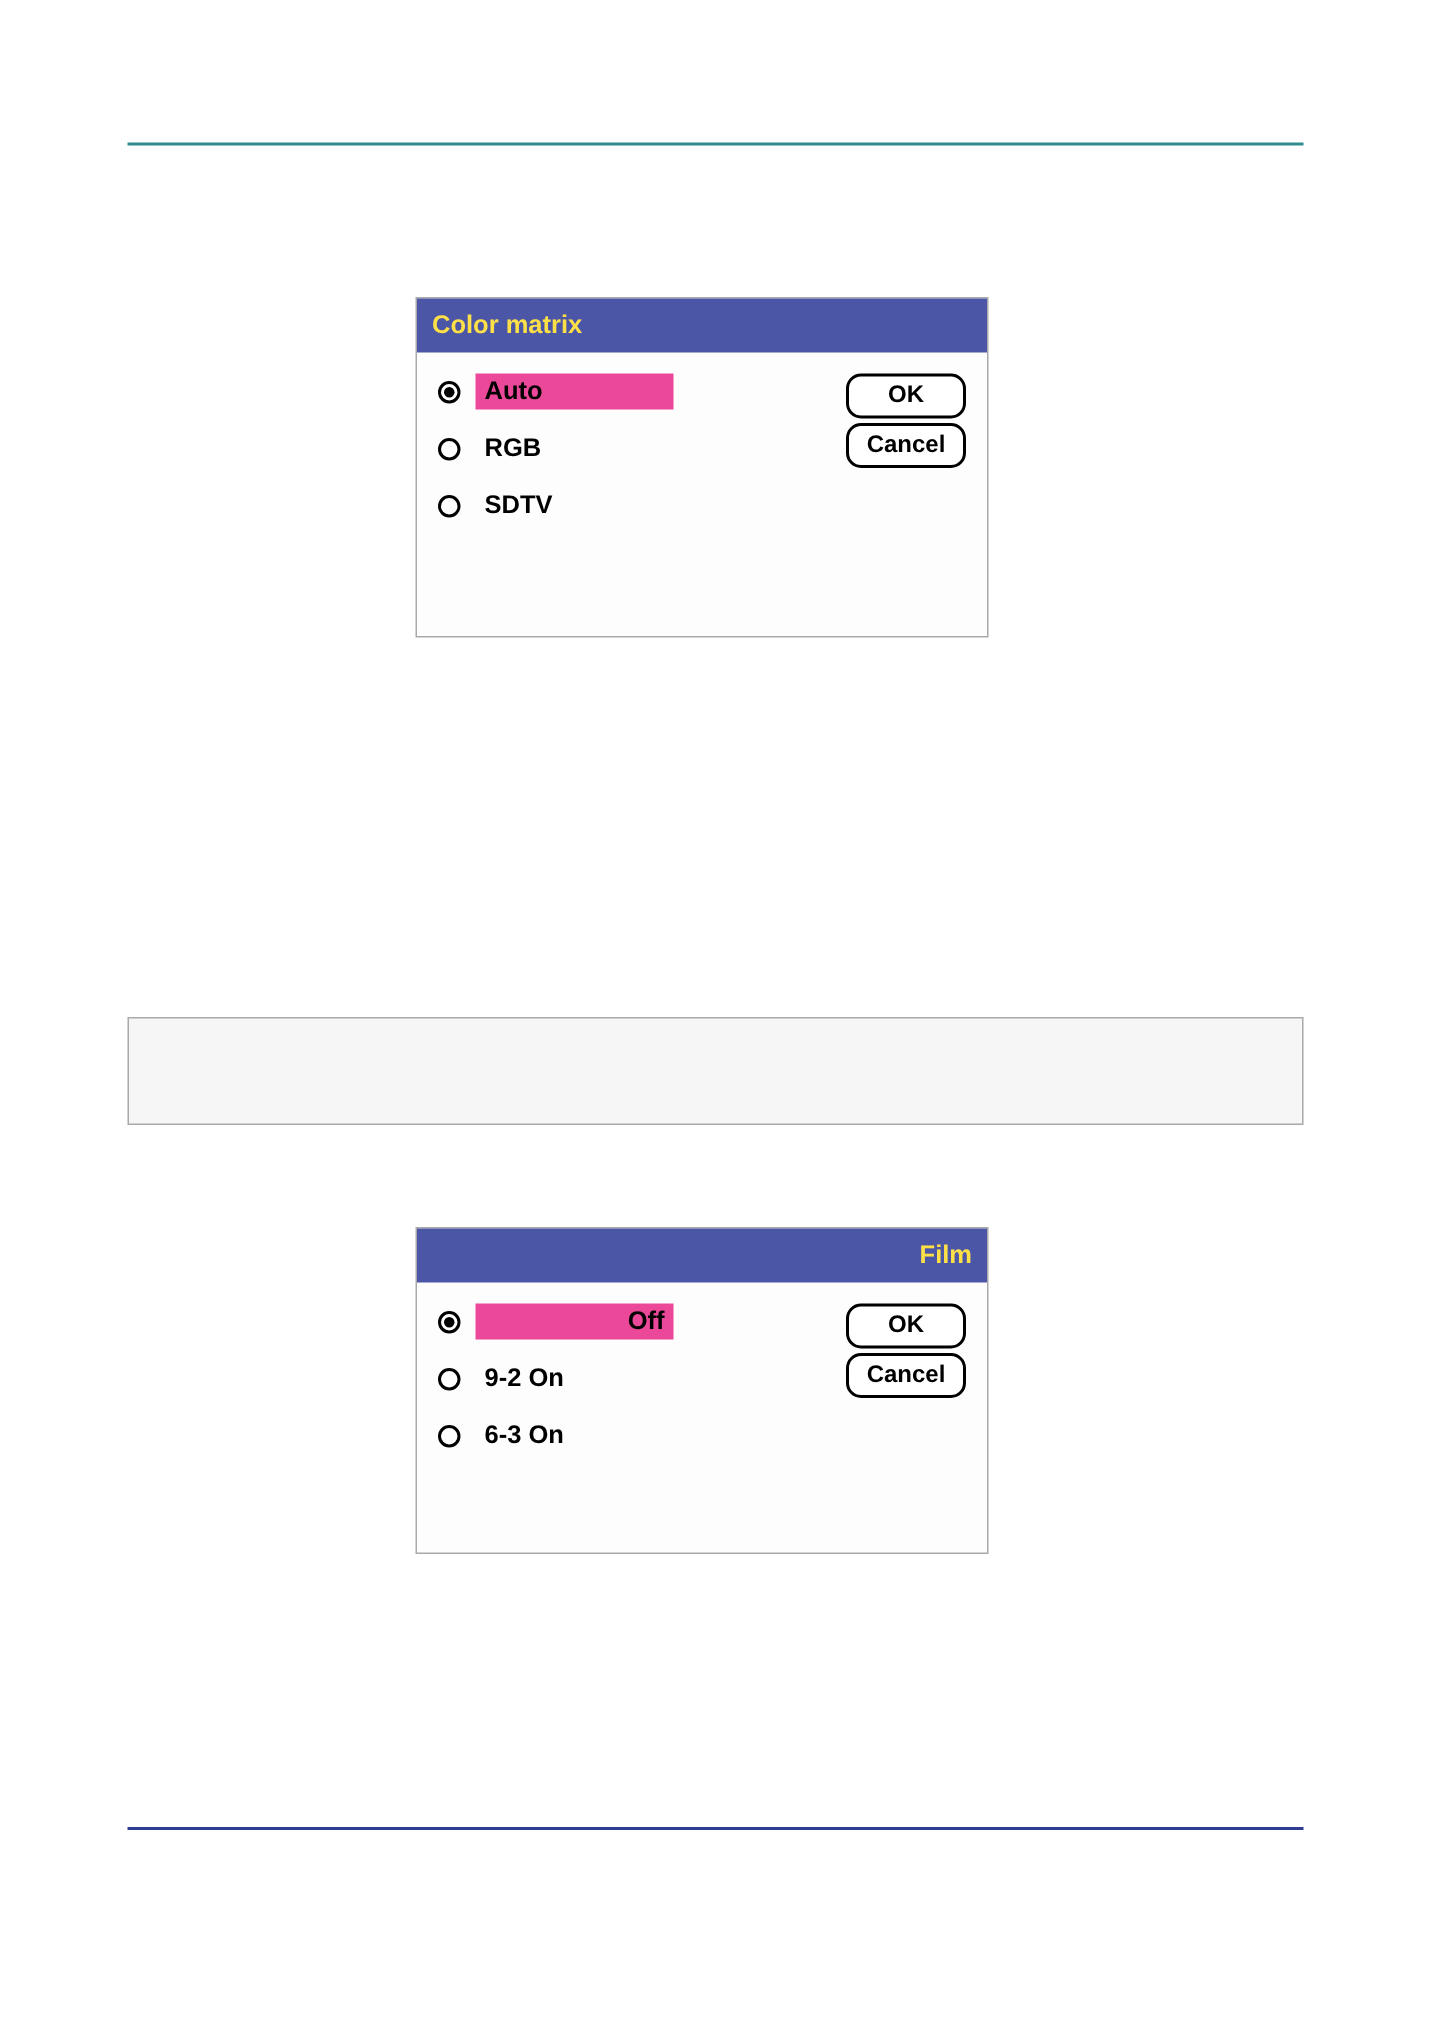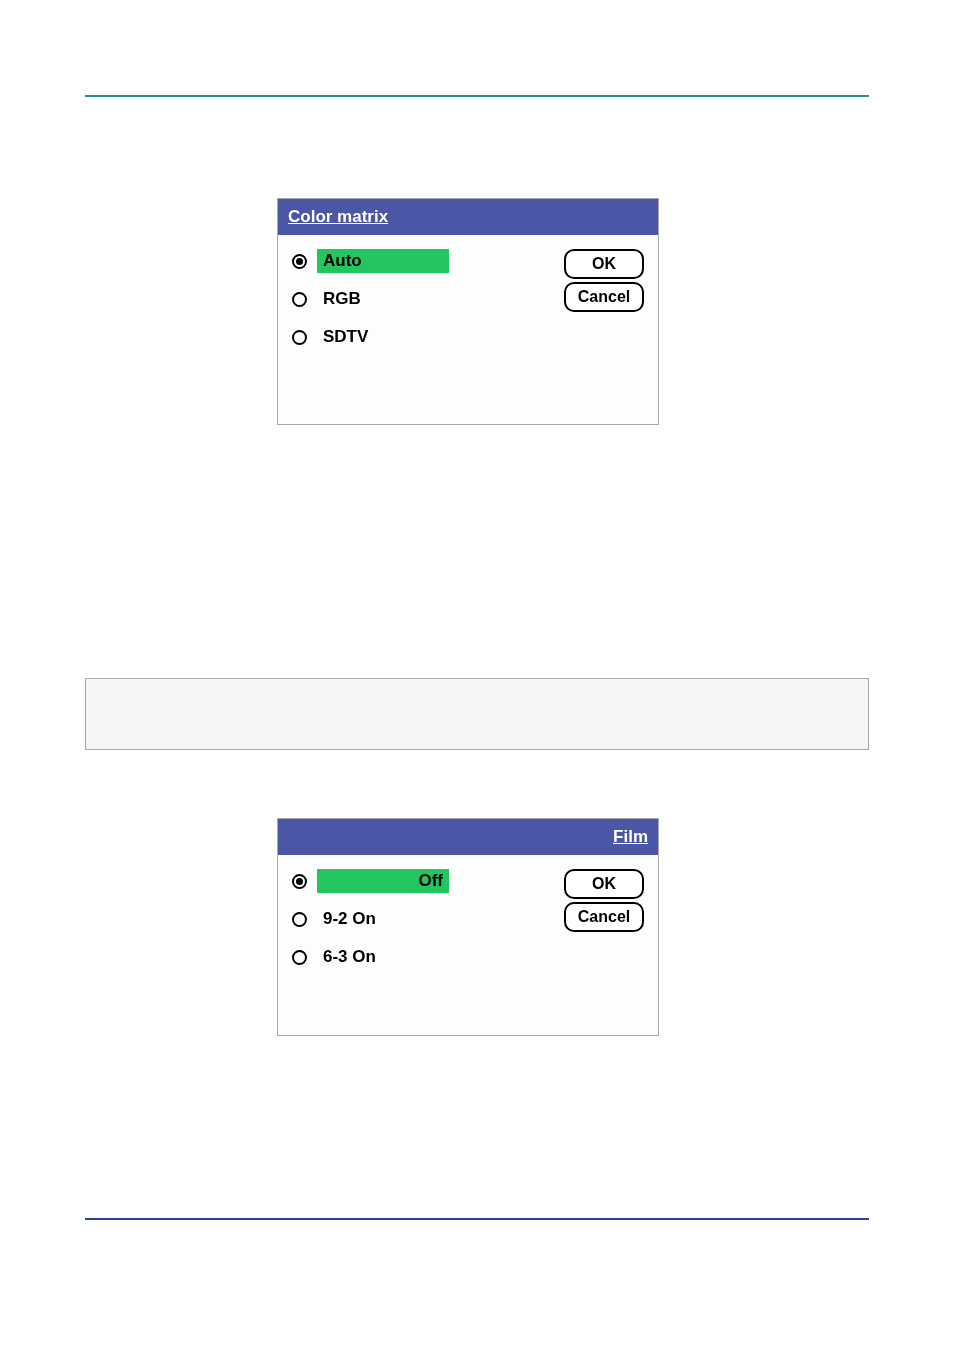--- a/index.html
+++ b/index.html
@@ -33,25 +33,24 @@
   .dialog {
     position: absolute;
     width: 380px;
     border: 1px solid #a9a9a9;
     background: #fdfdfd;
   }
   .dialog.color { left: 277px; top: 198px; height: 225px; }
   .dialog.film  { left: 277px; top: 818px; height: 216px; text-align: right; }
   .dialog-title {
     background: #4b56a6;
-    color: #ffffff;
+    color: #fde047;
     font-weight: bold;
     font-size: 17px;
     padding: 8px 10px;
-    text-decoration: underline;
   }
   .dialog-body {
     position: relative;
     padding: 14px 14px 10px 14px;
   }
   .options {
     display: flex;
     flex-direction: column;
     gap: 14px;
   }
@@ -78,21 +77,21 @@
     height: 7px;
     border-radius: 50%;
     background: #000;
     display: block;
   }
   .opt-label {
     display: inline-block;
     padding: 2px 6px;
   }
   .opt-label.hl {
-    background: #22c55e;
+    background: #ec4899;
     color: #000;
     min-width: 120px;
   }
   .buttons {
     position: absolute;
     right: 14px;
     top: 14px;
     display: flex;
     flex-direction: column;
     gap: 3px;

